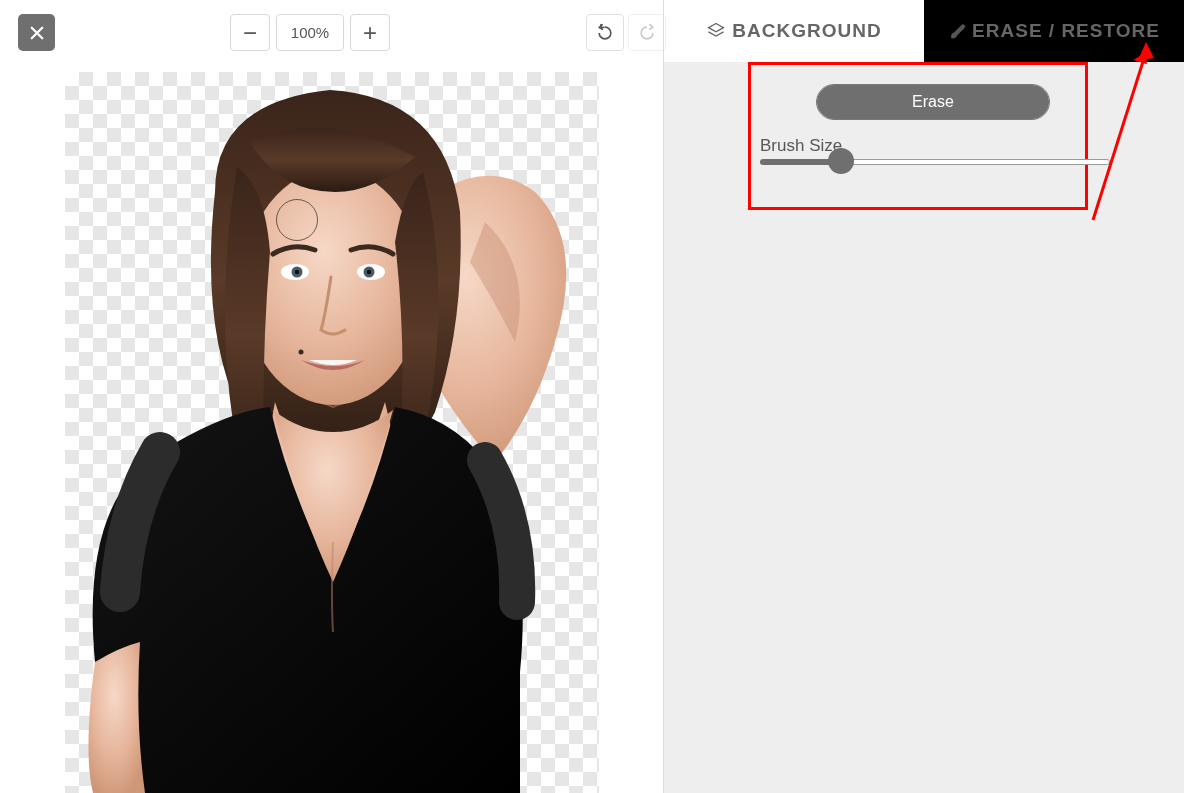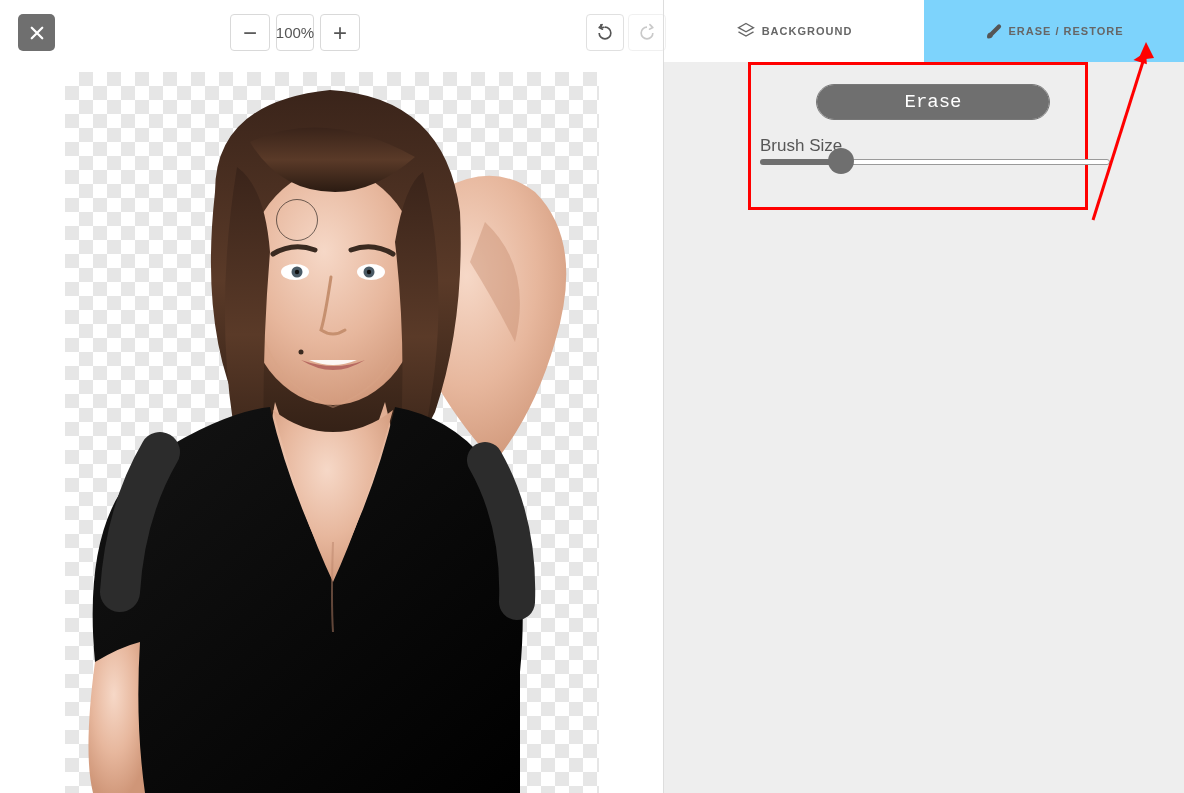--- a/index.html
+++ b/index.html
@@ -11,21 +11,21 @@
   .toolbar { height: 64px; position: relative; }
   .close-btn { position: absolute; left: 18px; top: 14px; width: 37px; height: 37px; background: #6f6f6f; border-radius: 5px; color: #fff; display: flex; align-items: center; justify-content: center; cursor: pointer; }
   .close-btn svg { width: 18px; height: 18px; }
 
   .zoom-group { position: absolute; left: 230px; top: 14px; display: flex; gap: 6px; }
   .zoom-btn, .zoom-val {
     height: 37px; border: 1px solid #d9d9d9; border-radius: 4px; background: #fff;
     display: flex; align-items: center; justify-content: center; color: #555;
   }
   .zoom-btn { width: 40px; cursor: pointer; font-size: 24px; font-weight: 200; }
-  .zoom-val { width: 38px; font-size: 15px; }
+  .zoom-val { width: 68px; font-size: 15px; }
 
   .undo-group { position: absolute; left: 586px; top: 14px; display: flex; gap: 4px; }
   .undo-btn { width: 38px; height: 37px; border: 1px solid #e0e0e0; border-radius: 4px; display: flex; align-items: center; justify-content: center; cursor: pointer; }
   .undo-btn svg { width: 20px; height: 20px; }
 
   .canvas-wrap { flex: 1; display: flex; justify-content: center; align-items: flex-start; padding-top: 8px; }
   .canvas {
     width: 534px; height: 721px; position: relative;
     background-image:
       linear-gradient(45deg, #e6e6e6 25%, transparent 25%),
@@ -35,29 +35,29 @@
     background-size: 28px 28px;
     background-position: 0 0, 0 14px, 14px -14px, -14px 0;
     background-color: #fff;
   }
   .canvas svg.subject { position: absolute; top: 0; left: 0; width: 100%; height: 100%; pointer-events: none; }
   .brush-cursor { position: absolute; left: 211px; top: 127px; width: 42px; height: 42px; border: 1px solid rgba(0,0,0,.55); border-radius: 50%; pointer-events: none; }
 
   
   .right-pane { flex: 1; height: 100%; background: #eeeeee; display: flex; flex-direction: column; }
   .tabs { height: 62px; display: flex; }
-  .tab { flex: 1; display: flex; align-items: center; justify-content: center; gap: 6px; font-size: 11px; font-weight: 700; letter-spacing: 1px; color: #666; cursor: pointer; }
+  .tab { flex: 1; display: flex; align-items: center; justify-content: center; gap: 6px; font-size: 19px; font-weight: 700; letter-spacing: 1px; color: #666; cursor: pointer; }
   .tab.active { background: #fff; }
-  .tab.inactive { background: #7dd3fc; }
+  .tab.inactive { background: #000000; }
 
   .panel-area { position: relative; flex: 1; }
   .callout { position: absolute; left: 84px; top: 0; width: 340px; height: 148px; border: 3px solid #ff0000; }
 
   .segmented { position: absolute; left: 152px; top: 22px; width: 234px; height: 36px; border: 1px solid #777; border-radius: 18px; overflow: hidden; display: flex; }
-  .seg { flex: 1; display: flex; align-items: center; justify-content: center; font-size: 19px; cursor: pointer; font-family: Liberation Mono, monospace; }
+  .seg { flex: 1; display: flex; align-items: center; justify-content: center; font-size: 16px; cursor: pointer; }
   .seg.on { background: #6f6f6f; color: #fff; }
   .seg.off { background: #fff; color: #666; }
 
   .brush-label { position: absolute; left: 96px; top: 74px; font-size: 17px; color: #575757; }
   .slider { position: absolute; left: 96px; top: 96px; width: 350px; height: 8px; }
   .slider-track-left { position: absolute; left: 0; top: 1px; height: 6px; width: 80px; background: #6f6f6f; border-radius: 3px; }
   .slider-track-right { position: absolute; left: 80px; top: 1px; height: 6px; right: 0; border: 1px solid #9a9a9a; border-radius: 3px; background: #fff; }
   .slider-thumb { position: absolute; left: 68px; top: -10px; width: 26px; height: 26px; background: #6f6f6f; border-radius: 50%; cursor: pointer; }
 
   .arrow { position: absolute; pointer-events: none; }

